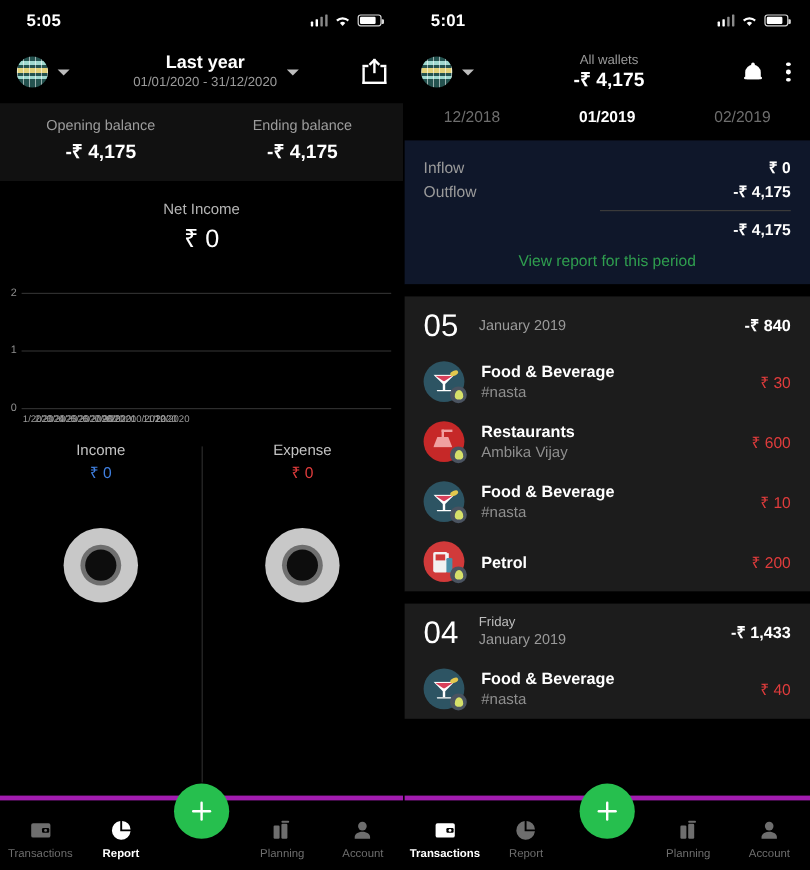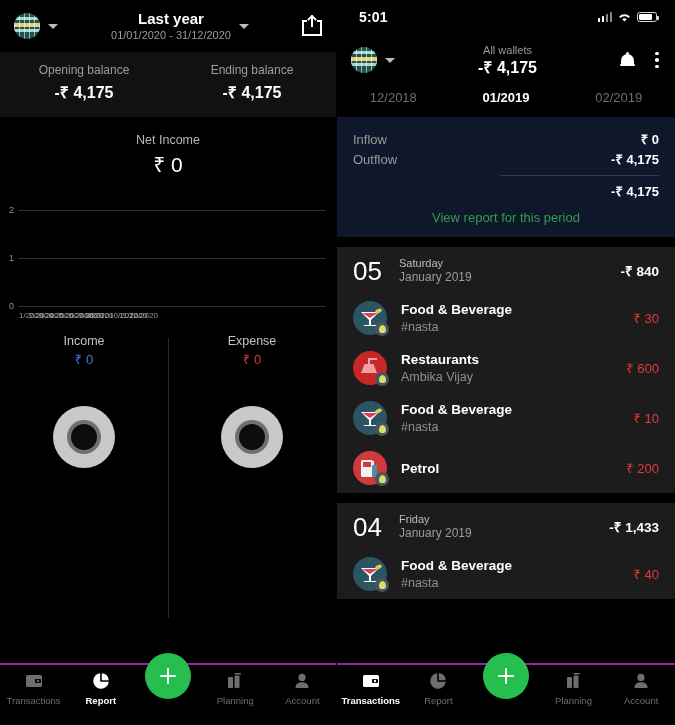--- a/index.html
+++ b/index.html
@@ -147,39 +147,57 @@
   .ic-rest .pole { position:absolute; left:15px; top:7px; width:2px; height:8px; background:#f0a0a0; }
   .ic-rest .arm { position:absolute; left:15px; top:7px; width:9px; height:2px; background:#f0a0a0; }
   
   .ic-petrol { background:#d13a3a; }
   .ic-petrol .pump { position:absolute; left:8px; top:9px; width:12px; height:17px; background:#f2f2f2; border-radius:1.5px; }
   .ic-petrol .win { position:absolute; left:10px; top:11px; width:8px; height:5px; background:#d13a3a; }
   .ic-petrol .side { position:absolute; left:19px; top:14px; width:5px; height:12px; background:#4a8fa8; border-radius:1px; }
   .ic-petrol .noz { position:absolute; left:19px; top:10px; width:2px; height:5px; background:#f2f2f2; }
 
   
-  .bottomnav { position:absolute; left:0; right:0; bottom:0; height:62px; background:#000; border-top:2px solid #a21caf; display:flex; align-items:flex-start; padding-top:7px;text-decoration:underline; }
+  .bottomnav { position:absolute; left:0; right:0; bottom:0; height:62px; background:#000; border-top:4px solid #a21caf; display:flex; align-items:center; padding-top:7px;text-decoration:underline; }
   .navitem { flex:1; display:flex; flex-direction:column; align-items:center; gap:5px; }
   .navitem.spacer { visibility:hidden; }
   .nav-label { font-size:9.5px; color:#6e6e6e; }
   .navitem.active .nav-label { color:#fff; font-weight:bold; }
   .nav-ic { width:18px; height:18px; position:relative; }
   .ci { fill:#6e6e6e; }
   .navitem.active .ci { fill:#fff; }
   .fab { position:absolute; left:50%; transform:translateX(-50%); bottom:26px; width:46px; height:46px; border-radius:50%; background:#26bf4e; display:flex; align-items:center; justify-content:center; }
   .fab .p1 { position:absolute; width:16px; height:2.4px; background:#fff; border-radius:1px; }
   .fab .p2 { position:absolute; width:2.4px; height:16px; background:#fff; border-radius:1px; }
 </style>
 </head>
 <body>
 
 <div class="screens">
 
   <div class="phone left">
 
+    <div class="statusbar">
+      <div class="clock">5:05</div>
+      <div class="status-icons">
+        <span class="sig">
+            <i></i>
+            <i></i>
+            <i></i>
+            <i></i>
+          </span>
+        <svg width="15" height="11" viewBox="0 0 15 11">
+          <path d="M7.5 9.6 5.3 7.2a3.2 3.2 0 0 1 4.4 0z" fill="#fff"></path>
+          <path d="M7.5 4.3c1.6 0 3 .6 4.1 1.6l1.3-1.4A8 8 0 0 0 7.5 2.3a8 8 0 0 0-5.4 2.2l1.3 1.4a6 6 0 0 1 4.1-1.6z" fill="#fff"></path>
+        </svg>
+        <span class="batt">
+            <span></span>
+          </span>
+      </div>
+    </div>
 
     <div class="appbar">
       <div class="globe"></div>
       <div class="caret"></div>
       <div class="period">
         <div class="period-txt">
           <div class="period-title">Last year</div>
           <div class="period-range">01/01/2020 - 31/12/2020</div>
         </div>
         <div class="caret"></div>
@@ -362,21 +380,20 @@
       <div class="flow-total">-₹ 4,175</div>
       <div class="flow-link">View report for this period</div>
     </div>
 
     <div class="gap"></div>
 
     <div class="group">
       <div class="day-head">
         <div class="day-num">05</div>
         <div class="day-txt">
-          <div class="day-dow">Saturday</div>
           <div class="day-my">January 2019</div>
         </div>
         <div class="day-total">-₹ 840</div>
       </div>
 
       <div class="txn">
         <span class="txn-icon ic-drink">
           <span class="glass"></span>
             <span class="liq"></span>
             <span class="stem"></span>

